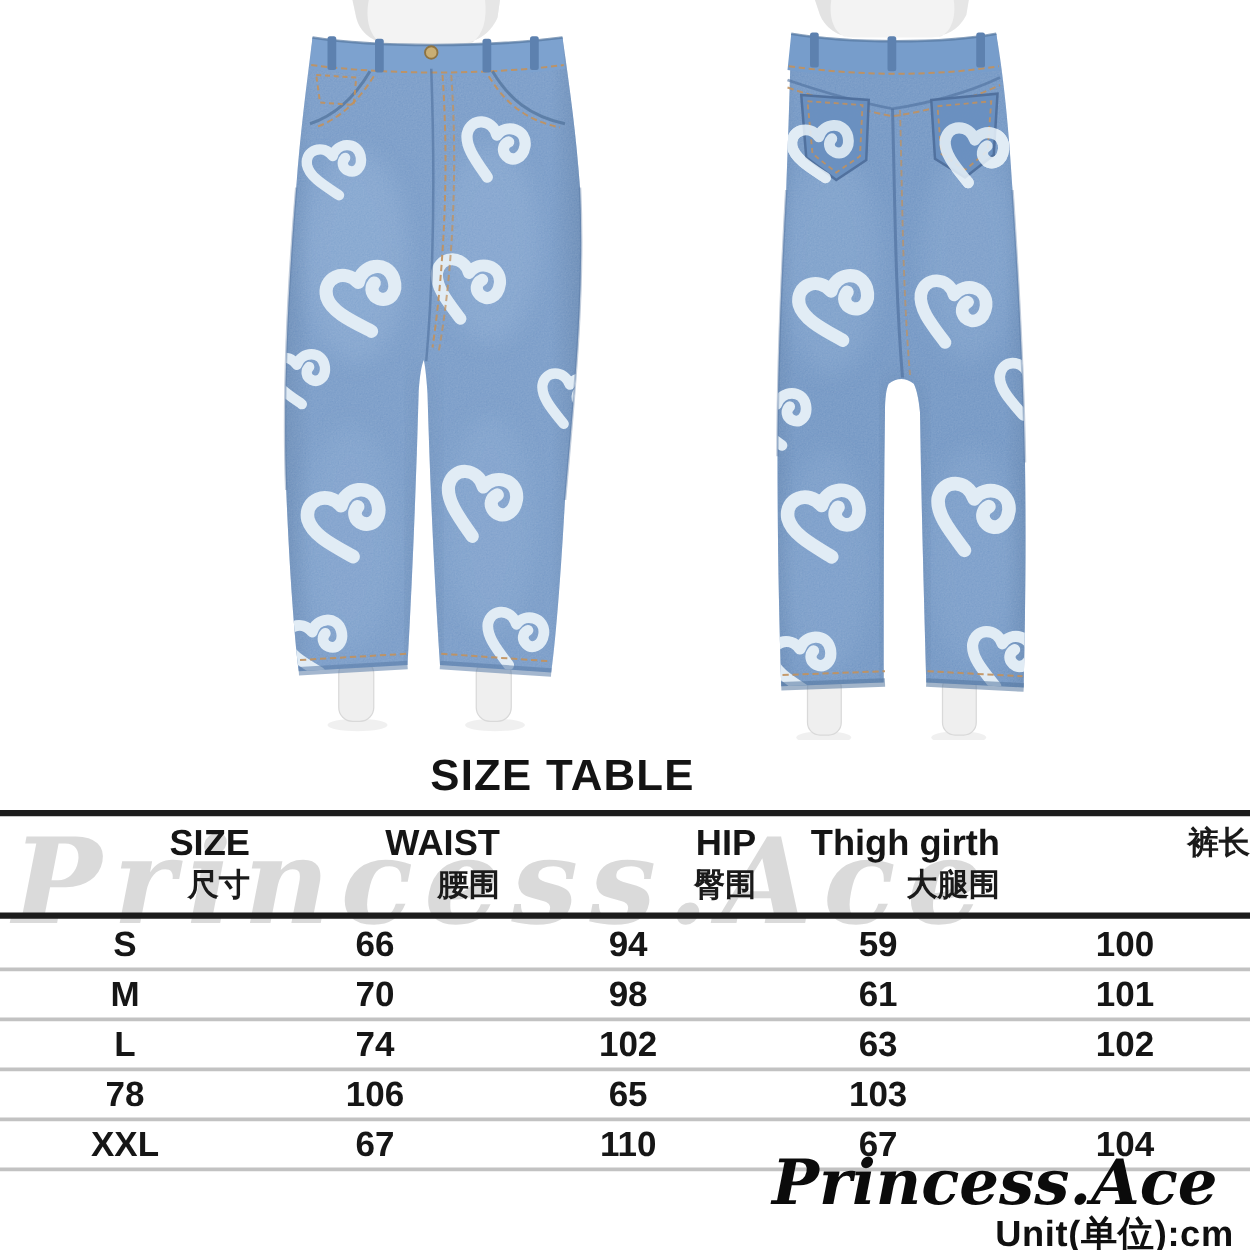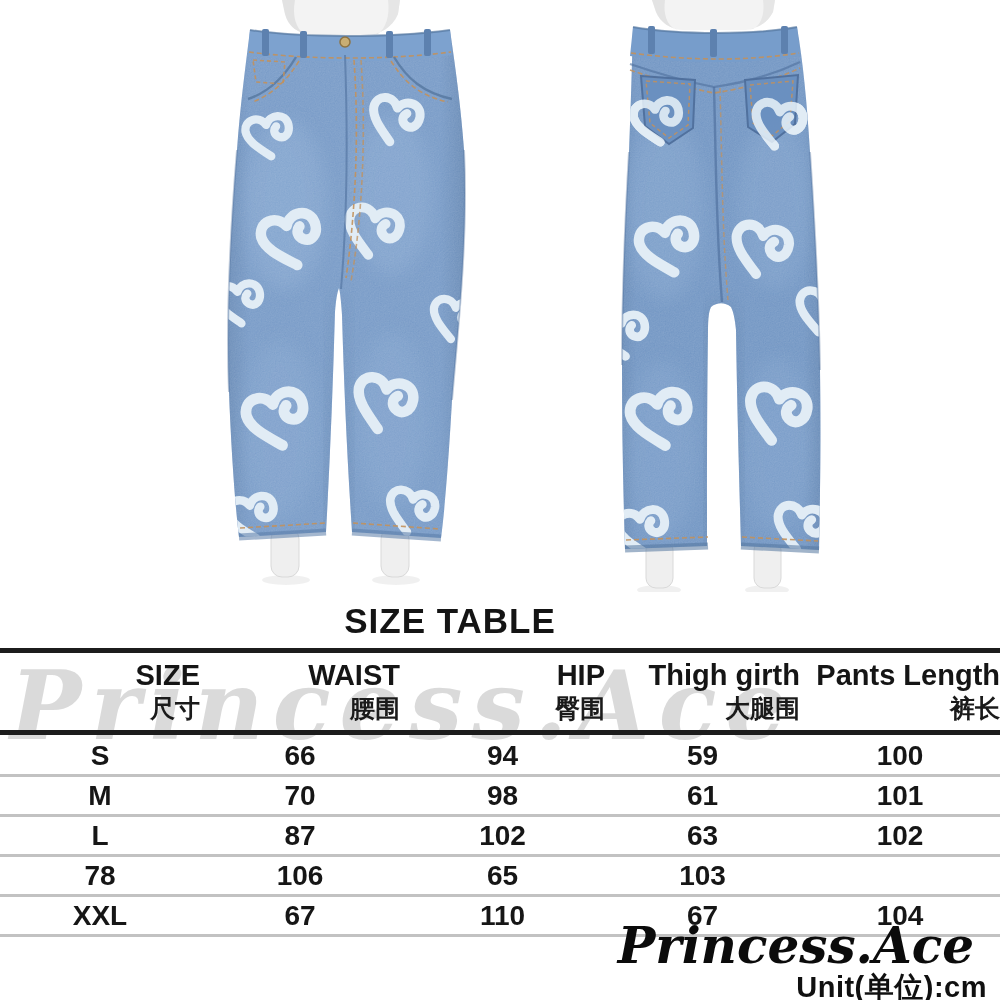--- a/index.html
+++ b/index.html
@@ -215,21 +215,20 @@
     </div>
     <div class="th">
       <div class="en">HIP</div>
       <div class="zh">臀围</div>
     </div>
     <div class="th">
       <div class="en">Thigh girth</div>
       <div class="zh">大腿围</div>
     </div>
     <div class="th">
-      <div class="en">Pants Length</div>
       <div class="zh">裤长</div>
     </div>
   </div>
 
   <div class="tbody">
     <div class="trow size-grid">
       <div class="td">S</div>
       <div class="td">66</div>
       <div class="td">94</div>
       <div class="td">59</div>
@@ -237,21 +236,21 @@
     </div>
     <div class="trow size-grid">
       <div class="td">M</div>
       <div class="td">70</div>
       <div class="td">98</div>
       <div class="td">61</div>
       <div class="td">101</div>
     </div>
     <div class="trow size-grid">
       <div class="td">L</div>
-      <div class="td">87</div>
+      <div class="td">74</div>
       <div class="td">102</div>
       <div class="td">63</div>
       <div class="td">102</div>
     </div>
     <div class="trow size-grid">
       <div class="td">78</div>
       <div class="td">106</div>
       <div class="td">65</div>
       <div class="td">103</div>
     </div>

